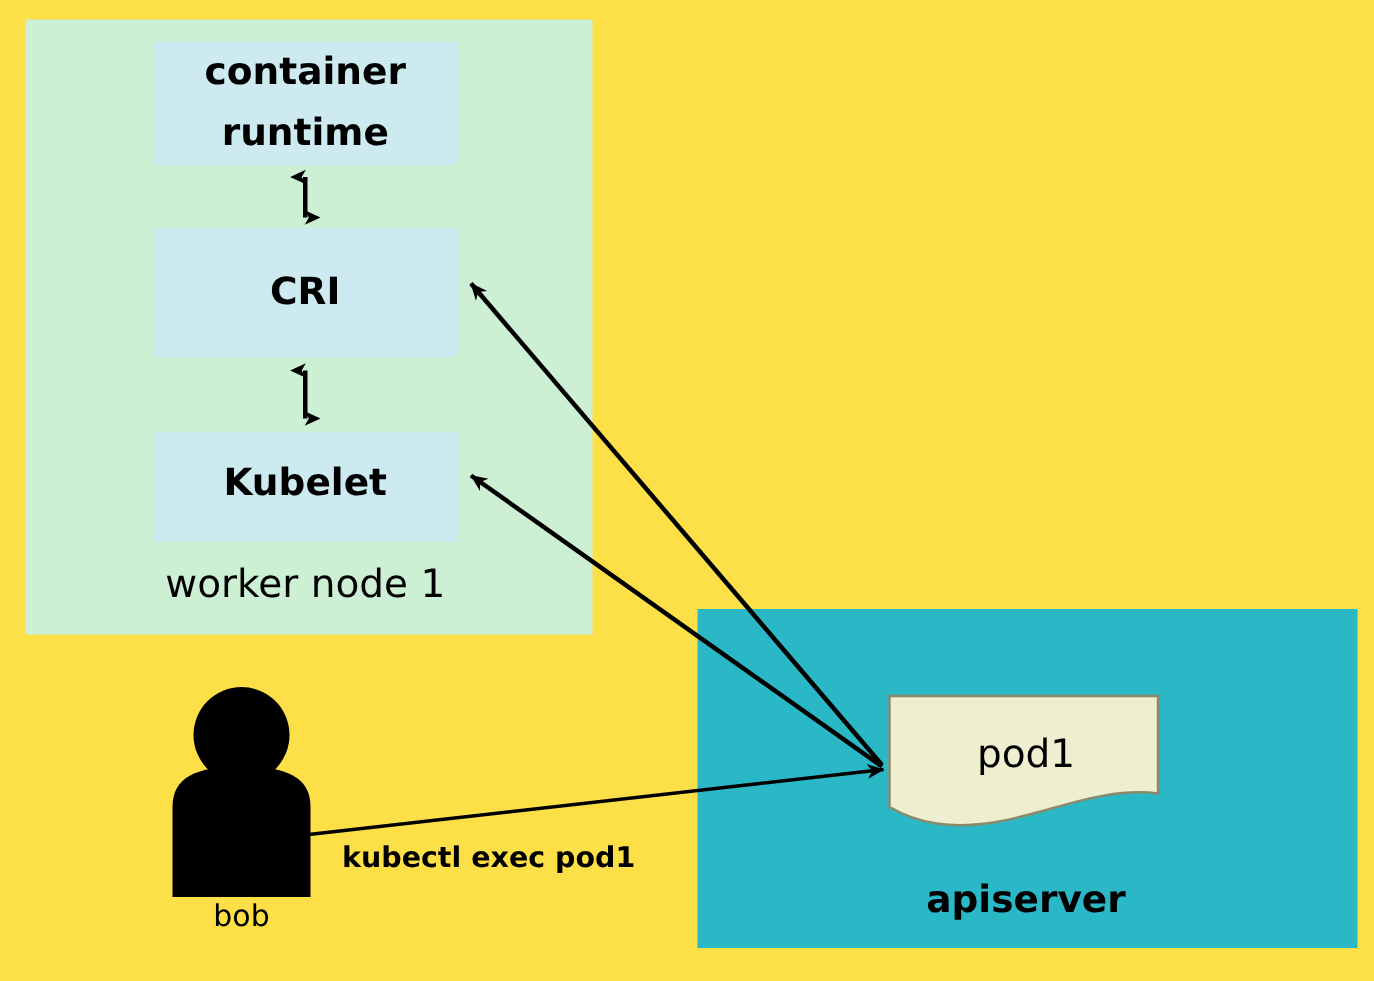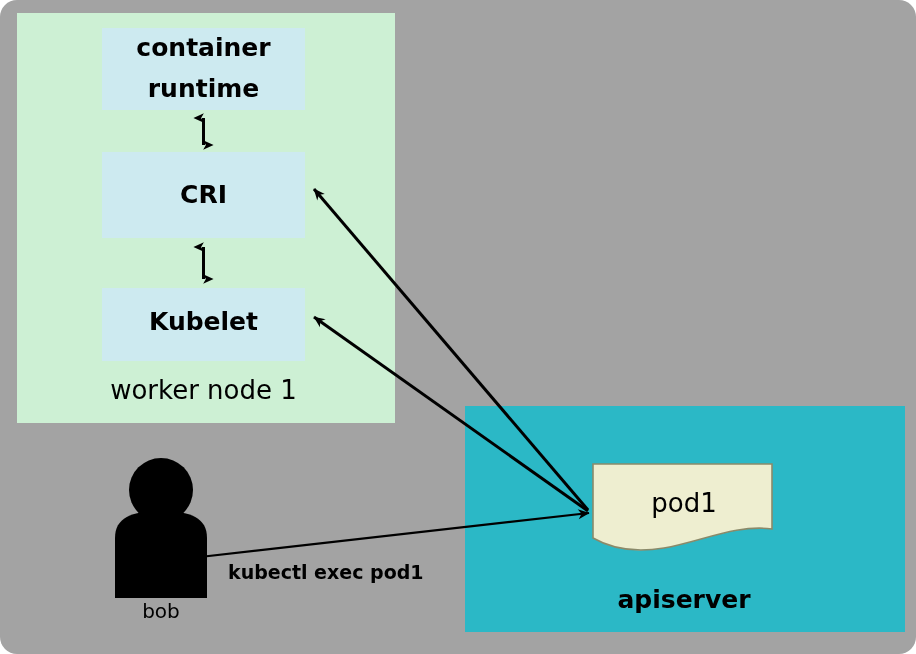--- a/index.html
+++ b/index.html
@@ -10,22 +10,21 @@
   body {
     width: 916px;
     height: 654px;
     overflow: hidden;
     font-family: "DejaVu Sans", "Liberation Sans", sans-serif;
   }
   #diagram-root {
     position: relative;
     width: 916px;
     height: 654px;
-    background: #a3a3a3;
-    border-radius: 17px;
+    background: #fde047;
   }
   svg.diagram {
     display: block;
     width: 916px;
     height: 654px;
   }
   .box-label {
     font-family: "DejaVu Sans", "Liberation Sans", sans-serif;
     font-weight: bold;
     fill: #000000;

